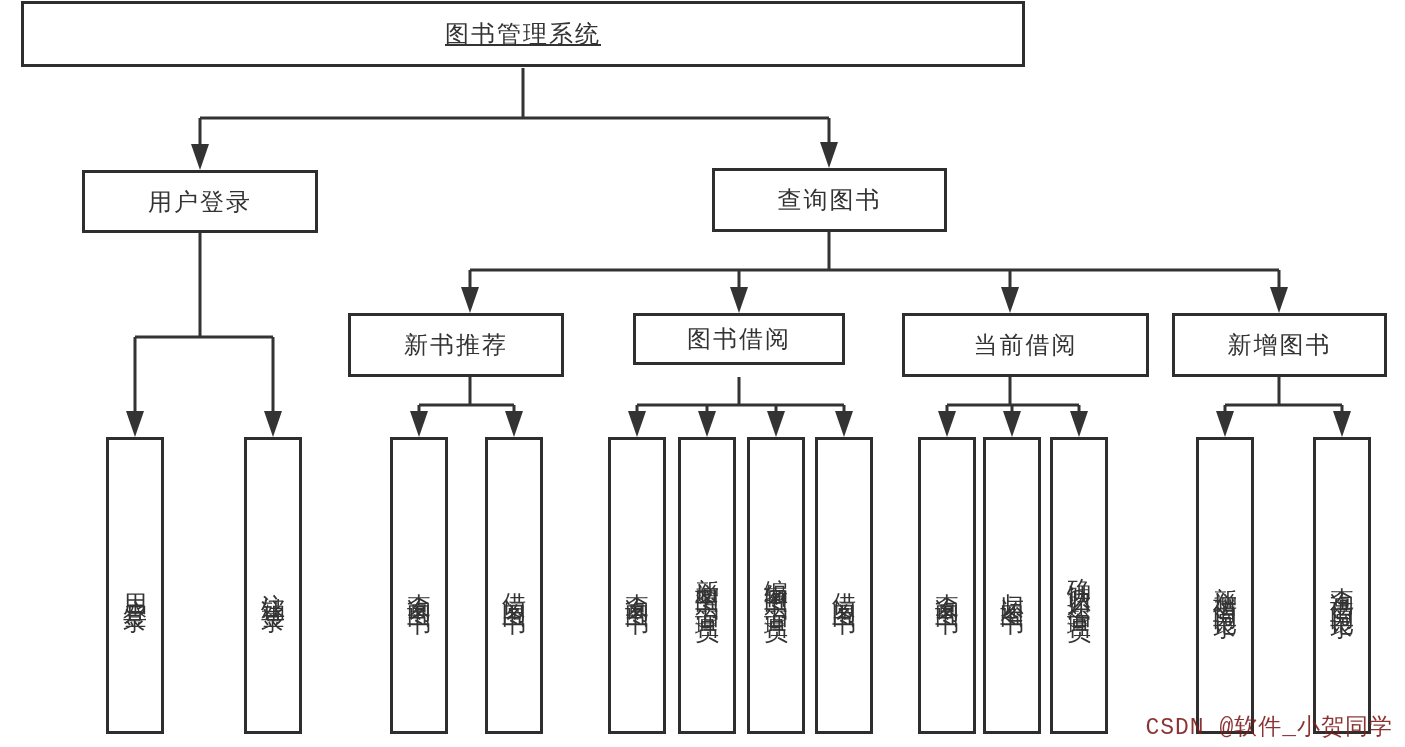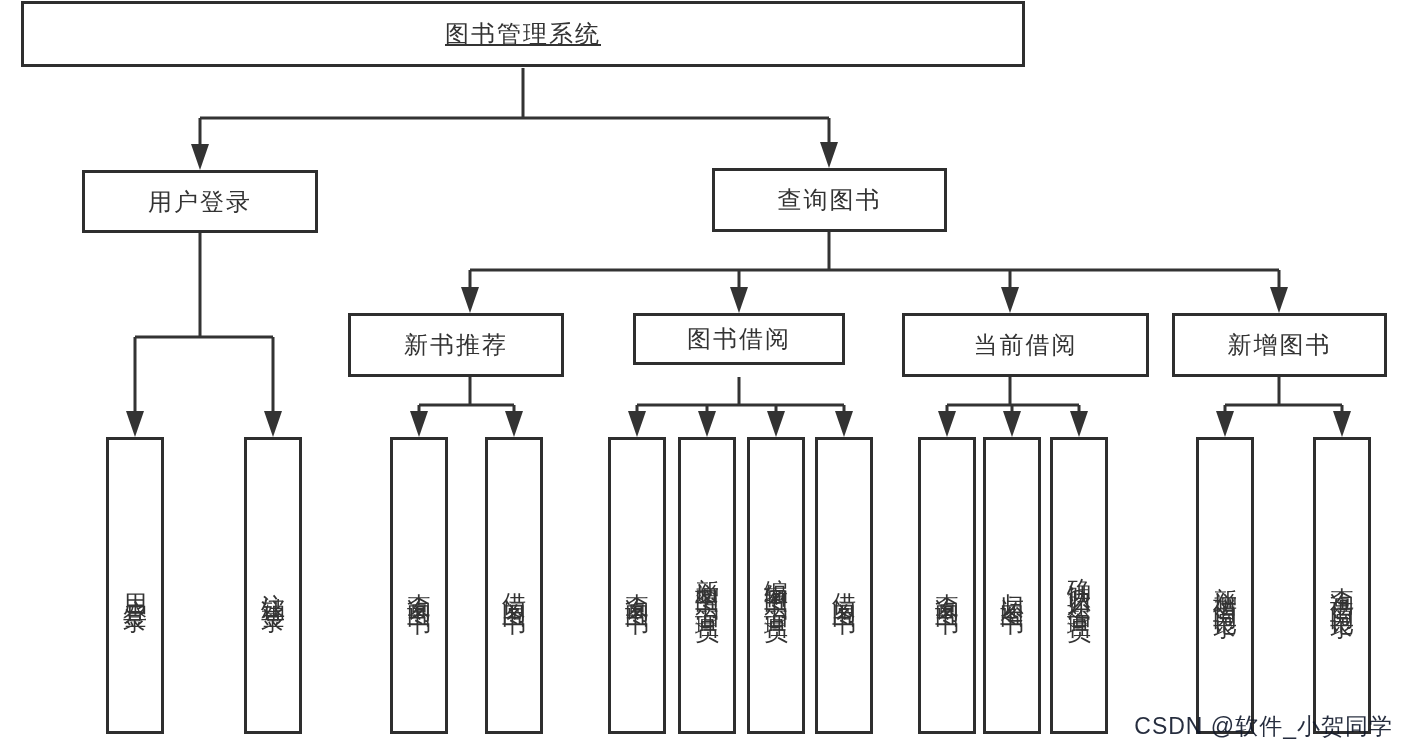--- a/index.html
+++ b/index.html
@@ -23,22 +23,23 @@
     width:58px; height:297px; top:437px;
     display:flex; align-items:center; justify-content:center;
   }
   .vnode span {
     writing-mode:vertical-rl; text-orientation:mixed;
     font-size:24px; letter-spacing:6px; color:#333333;
     line-height:1;
   }
   .watermark {
     position:absolute; right:12px; bottom:5px; z-index:5;
-    font-size:23px; letter-spacing:1px; color:#0f172a; opacity:0.9;
+    font-size:23px; letter-spacing:1px; color:#7f1d1d; opacity:0.9;
     white-space:nowrap;
+    font-family:Liberation Mono, monospace;
   }
 </style>
 </head>
 <body>
 
 <div class="canvas">
 
   <svg class="wires" width="1405" height="747" viewBox="0 0 1405 747">
     <g stroke="#333333" stroke-width="3" fill="none">
 

